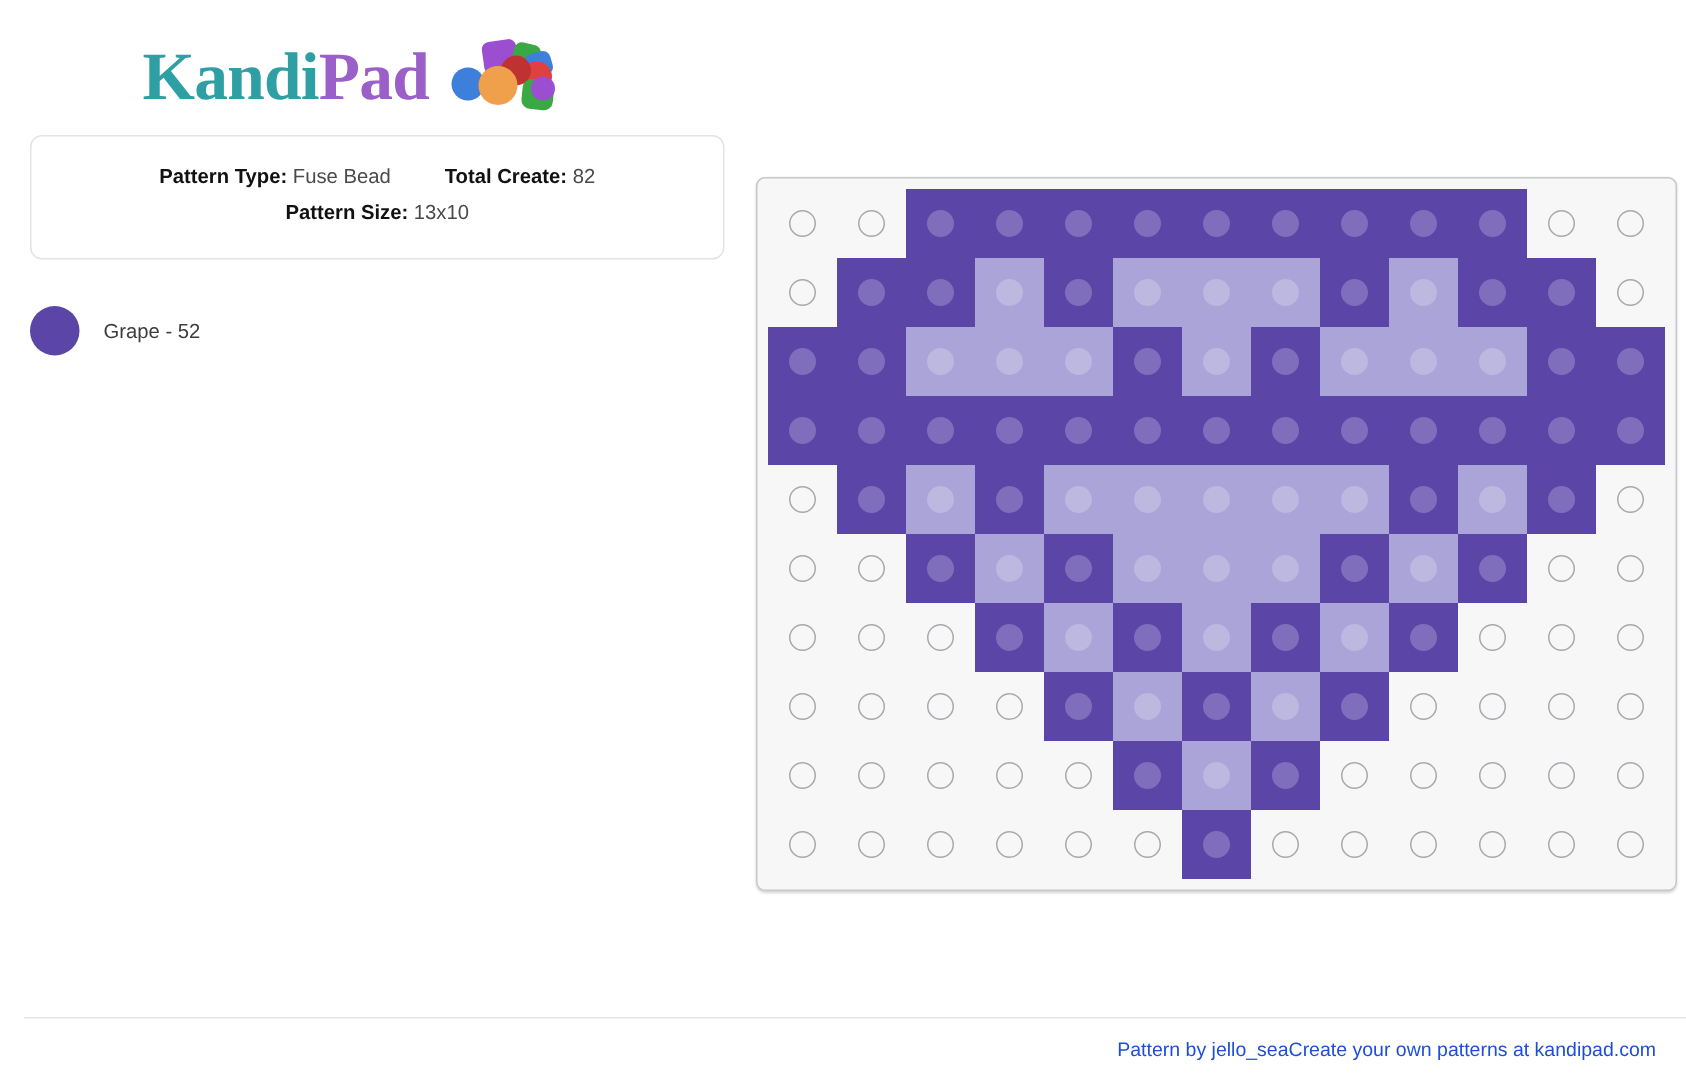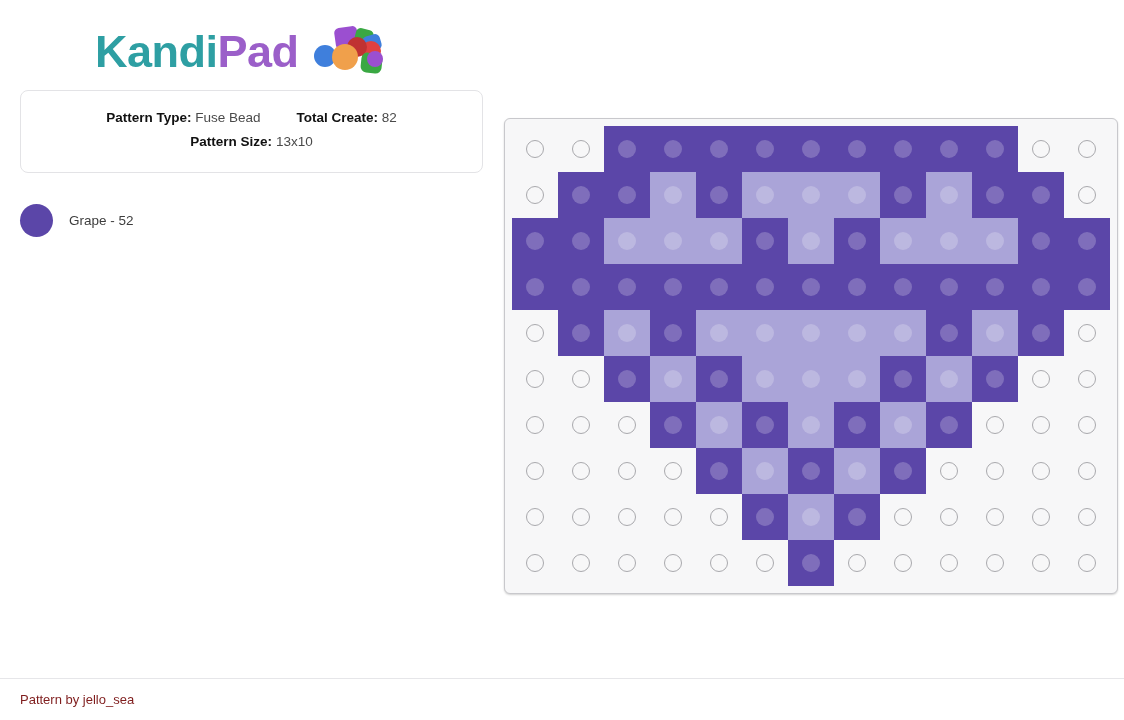--- a/index.html
+++ b/index.html
@@ -18,20 +18,21 @@
   }
 
   
   .logo-wrap {
     position: absolute;
     left: 95px;
     top: 20px;
     display: flex;
     align-items: center;
     height: 62px;
+    font-family: Liberation Serif, serif;
   }
   .logo-text {
     font-size: 45px;
     font-weight: 700;
     letter-spacing: -0.5px;
     line-height: 1;
     white-space: nowrap;
   }
   .logo-kandi { color: #2e9fa3; }
   .logo-pad { color: #9b5fc9; }
@@ -174,32 +175,32 @@
     height: 18px;
     margin: -9px 0 0 -9px;
     border-radius: 50%;
     background: rgba(255,255,255,0.22);
     box-sizing: border-box;
   }
 
   
   .footer {
     position: absolute;
-    left: 0;
+    left: 16px;
     right: 0;
     bottom: 0;
     height: 42px;
     border-top: 1px solid #e6e6e9;
     display: flex;
     align-items: center;
-    justify-content: space-between;
+    justify-content: flex-end;
     padding: 0 20px;
     box-sizing: border-box;
     font-size: 13px;
-    color: #7f1d1d;
+    color: #1d4ed8;
   }
 </style>
 </head>
 <body>
 
 <div class="logo-wrap">
   <div class="logo-text"><span class="logo-kandi">Kandi</span><span class="logo-pad">Pad</span></div>
   <svg class="logo-beads" viewBox="0 0 74 52">
     <rect x="26" y="2" width="23" height="22" rx="5" transform="rotate(-8 37 13)" fill="#9b4fd0"></rect>
     <rect x="46" y="4" width="18" height="16" rx="5" transform="rotate(14 55 12)" fill="#3aa843"></rect>
@@ -360,13 +361,14 @@
       <div class="cell empty"></div>
       <div class="cell empty"></div>
       <div class="cell empty"></div>
       <div class="cell empty"></div>
       <div class="cell empty"></div>
     </div>
 </div>
 
 <div class="footer">
   <span>Pattern by jello_sea</span>
+  <span>Create your own patterns at kandipad.com</span>
 </div>
 
 </body></html>

